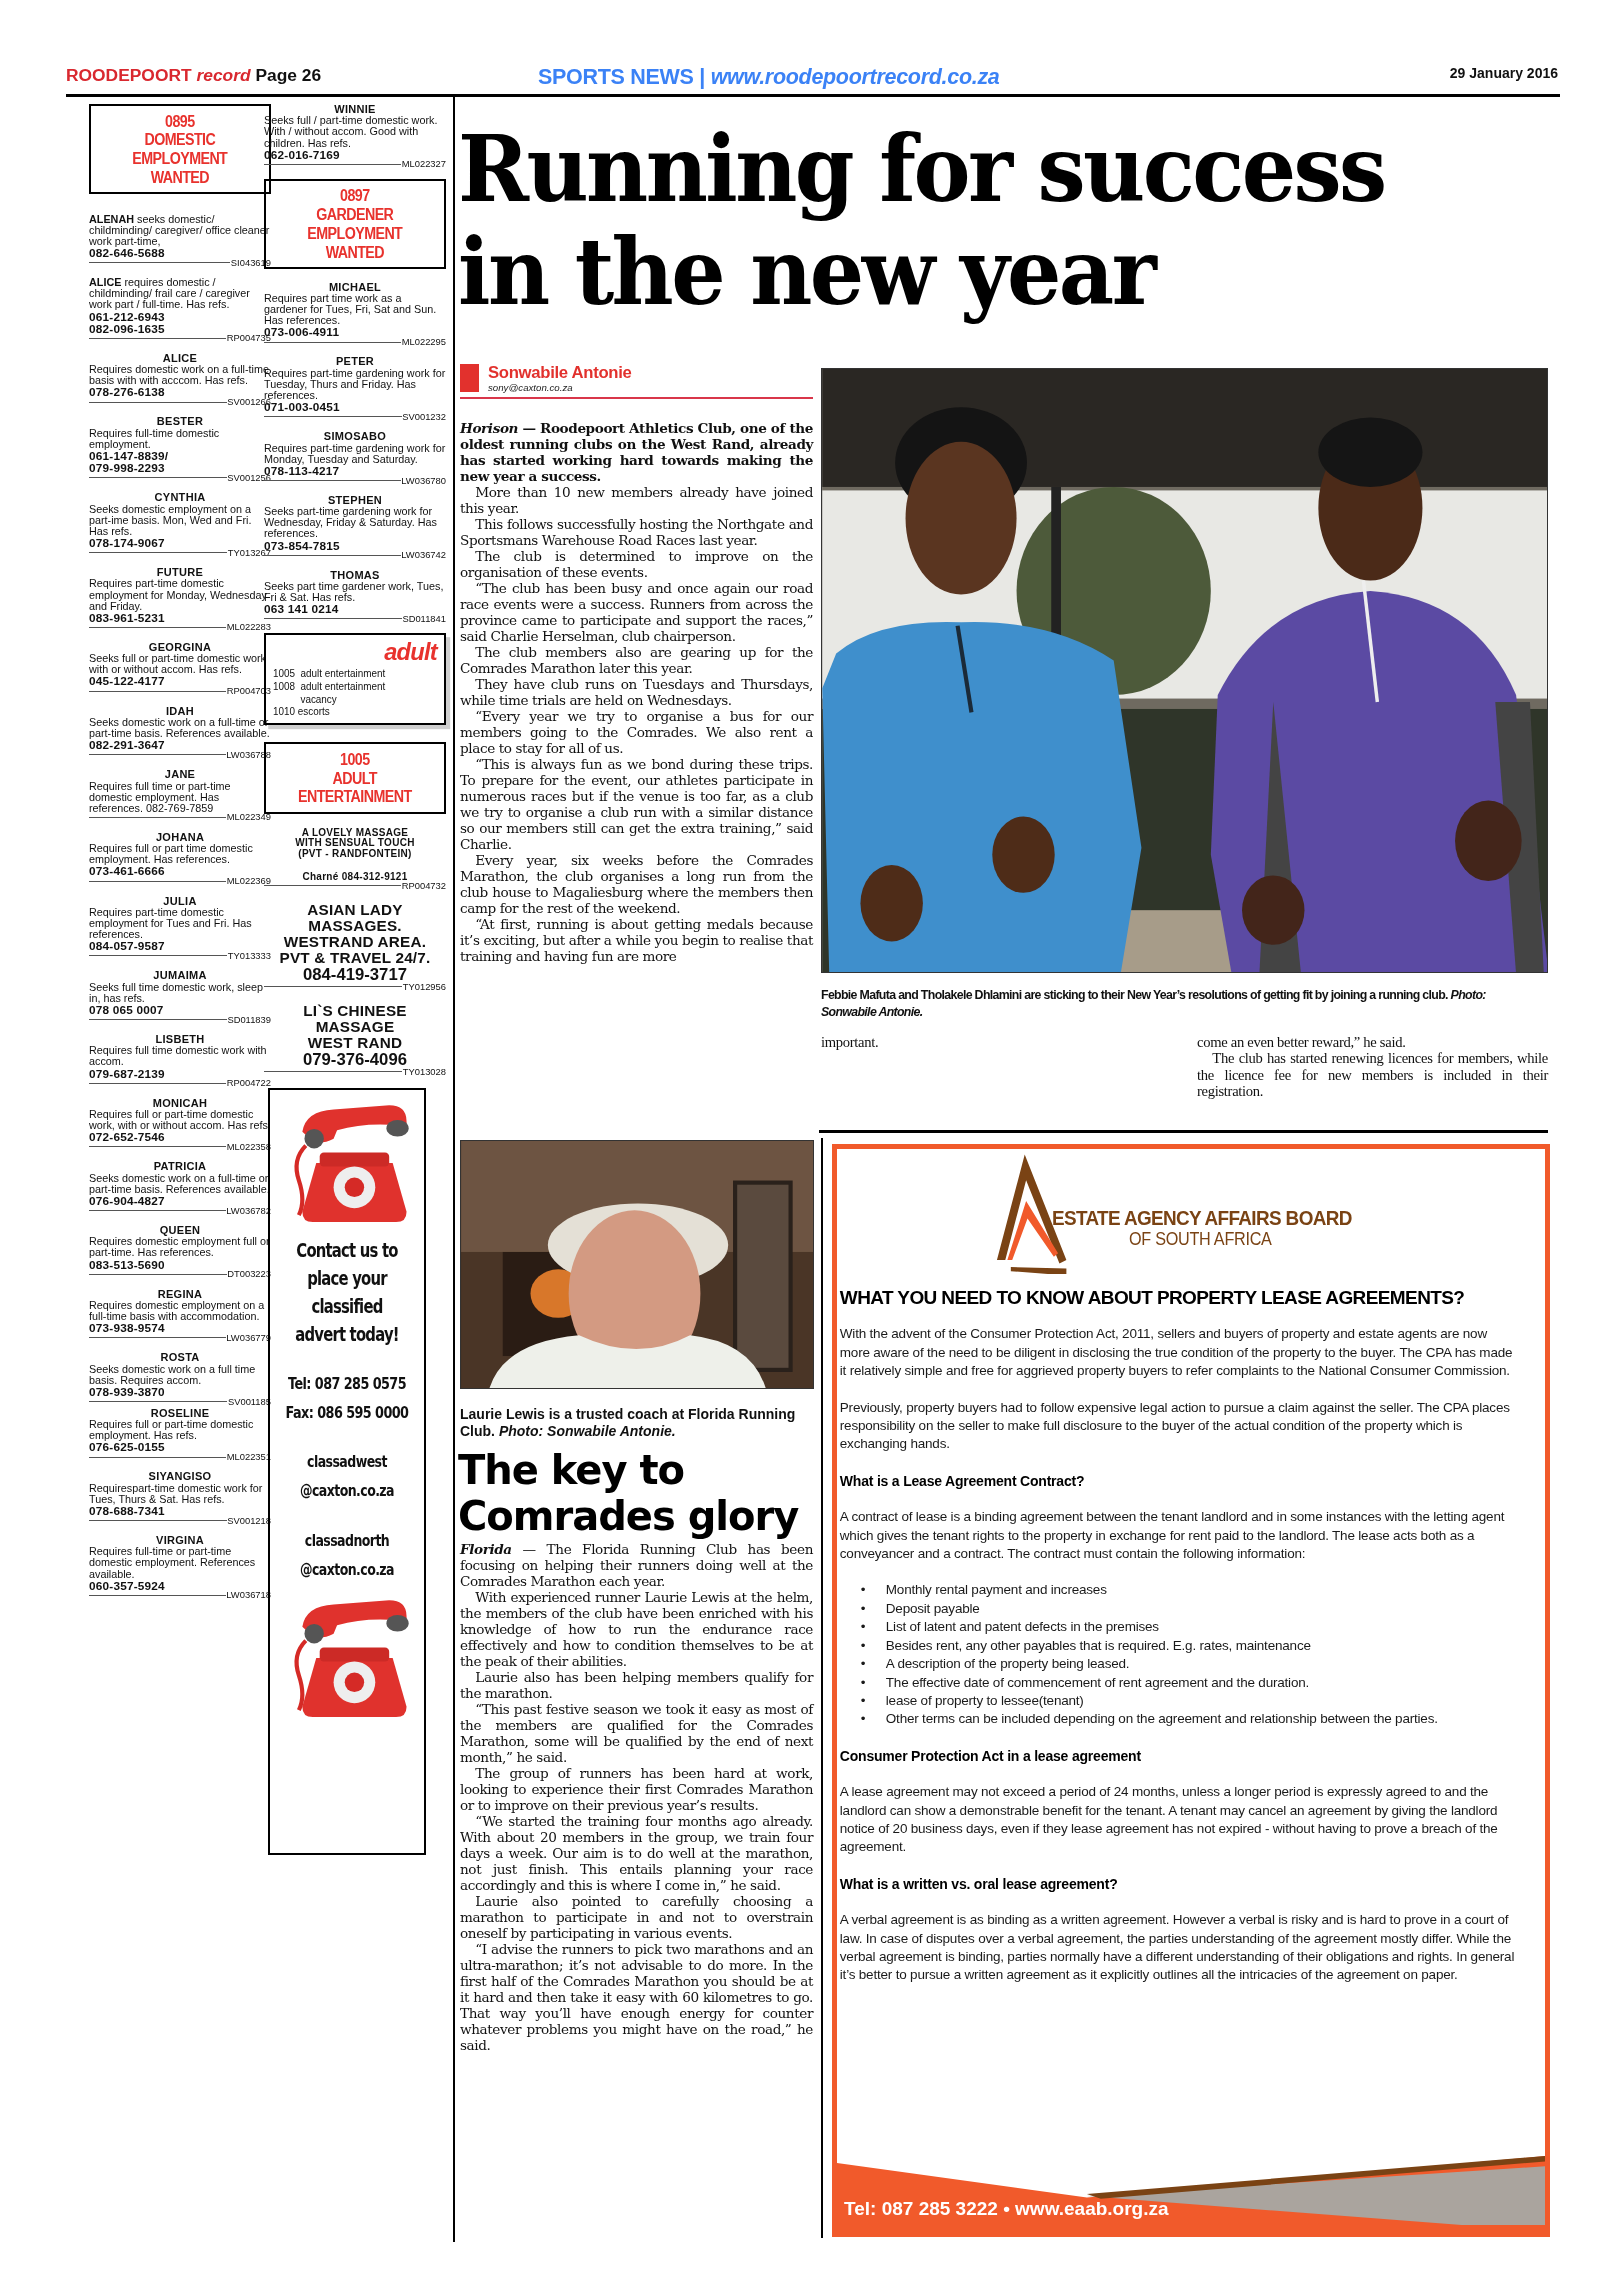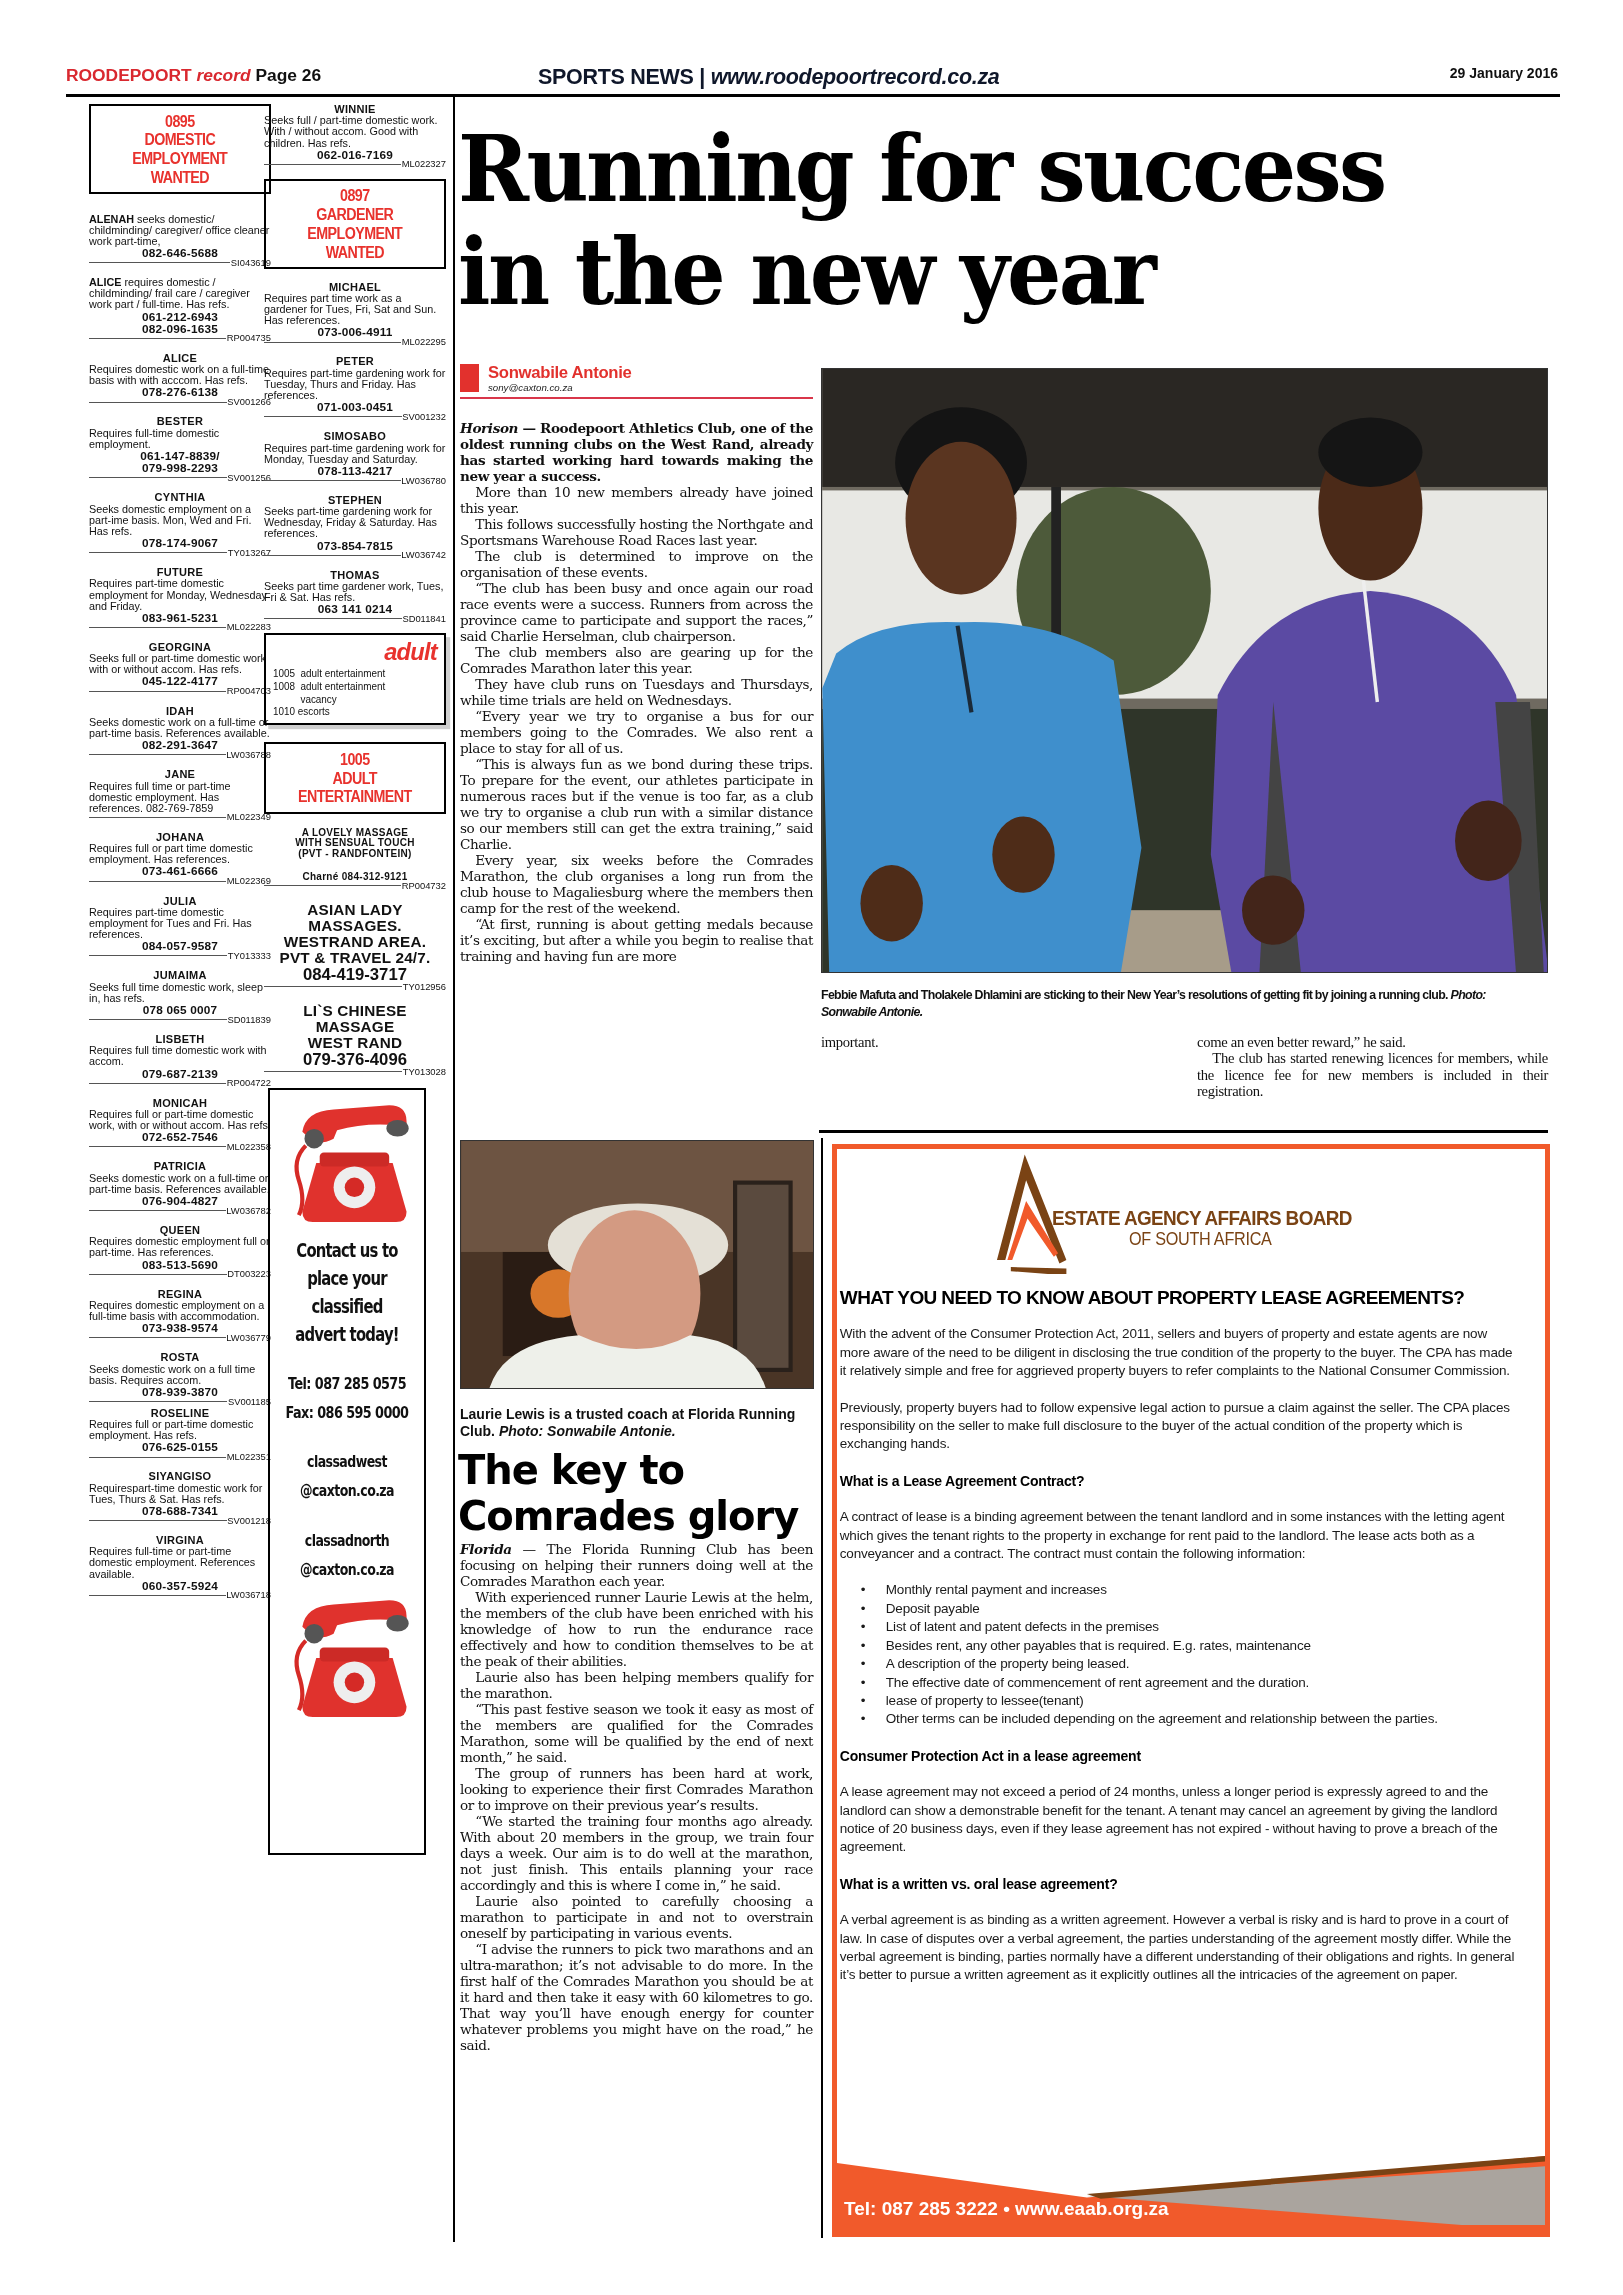--- a/index.html
+++ b/index.html
@@ -5,38 +5,38 @@
   * { box-sizing: border-box; margin: 0; padding: 0; }
   html, body { width: 1624px; height: 2295px; background: #fff; overflow: hidden; }
   body { position: relative; font-family: "Liberation Sans", sans-serif; color: #111; }
 
   
   .masthead { position: absolute; left: 66px; top: 62px; width: 1492px; height: 32px; }
   .mh-left { position: absolute; left: 0; top: 2.8px; font-size: 17.4px; font-weight: bold; font-family: "Liberation Sans", sans-serif; }
   .mh-left .paper { color: #d9282f; }
   .mh-left .record { color: #d9282f; font-style: italic; }
   .mh-left .page { color: #111; }
-  .mh-center { position: absolute; left: 472px; top: 2.8px; font-size: 21.5px; font-weight: bold; color: #0f172a; font-family: "Liberation Sans Narrow", "Liberation Sans", sans-serif; letter-spacing: -0.3px; }
+  .mh-center { position: absolute; left: 472px; top: 2.8px; font-size: 21.5px; font-weight: bold; color: #3b82f6; font-family: "Liberation Sans Narrow", "Liberation Sans", sans-serif; letter-spacing: -0.3px; }
   .mh-center .url { font-style: italic; }
   .mh-right { position: absolute; right: 0; top: 2.8px; font-size: 14px; font-weight: bold; color: #111; }
   .mh-rule { position: absolute; left: 66px; top: 94px; width: 1494px; height: 2.8px; background: #000; }
 
   
   .class-col { position: absolute; top: 104px; width: 182px; }
   .col-a { left: 89px; }
   .col-b { left: 264px; width: 182px; }
   .col-divider { position: absolute; left: 453px; top: 97px; width: 2.1px; height: 2145px; background: #000; }
 
   .cat-box { border: 2.8px solid #000; text-align: center; color: #e8322d; font-family: Liberation Sans, sans-serif; font-weight: bold; line-height: 1.08; padding: 5.6px 4.2px; margin-bottom: 19.4px; transform-origin: center; }
   .cat-box span { display: block; font-size: 17.4px; letter-spacing: -0.7px; transform: scaleX(0.82); }
 
   .ad { font-size: 10.8px; line-height: 1.03; margin-bottom: 9.7px; color: #111; }
   .ad .name { display: block; text-align: center; font-weight: bold; font-size: 11px; letter-spacing: 0.3px; }
   .ad .inline-name { font-weight: bold; }
-  .ad .phone { display: block; text-align: center; font-weight: bold; font-size: 11.8px; letter-spacing: 0.2px; }
+  .ad .phone { display: block; text-align: left; font-weight: bold; font-size: 11.8px; letter-spacing: 0.2px; }
   .ad .ref { display: flex; align-items: center; font-size: 9.4px; margin-top: -1.4px; }
   .ad .ref::before { content: ""; flex: 1; height: 0.7px; background: #555; margin-right: 0.7px; }
 
   .adult-box { position: relative; border: 2.1px solid #000; padding: 5.6px 7px 5.6px 7px; margin: 8.3px 0 16.7px 0; box-shadow: 4.2px 4.2px 0 #cfcfcf; }
   .adult-title { text-align: right; color: #e8322d; font-weight: bold; font-style: italic; font-size: 23.6px; font-family: "Liberation Sans", sans-serif; letter-spacing: -0.7px; line-height: 1; margin-bottom: 2.8px; }
   .adult-row { display: flex; font-size: 11px; line-height: 1.15; transform: scaleX(0.9); transform-origin: left; white-space: nowrap; }
   .adult-row .num { width: 30.5px; }
 
   .massage { text-align: center; font-weight: bold; margin-bottom: 11px; }
   .massage .big { font-size: 15.3px; line-height: 1.05; letter-spacing: 0.2px; }

